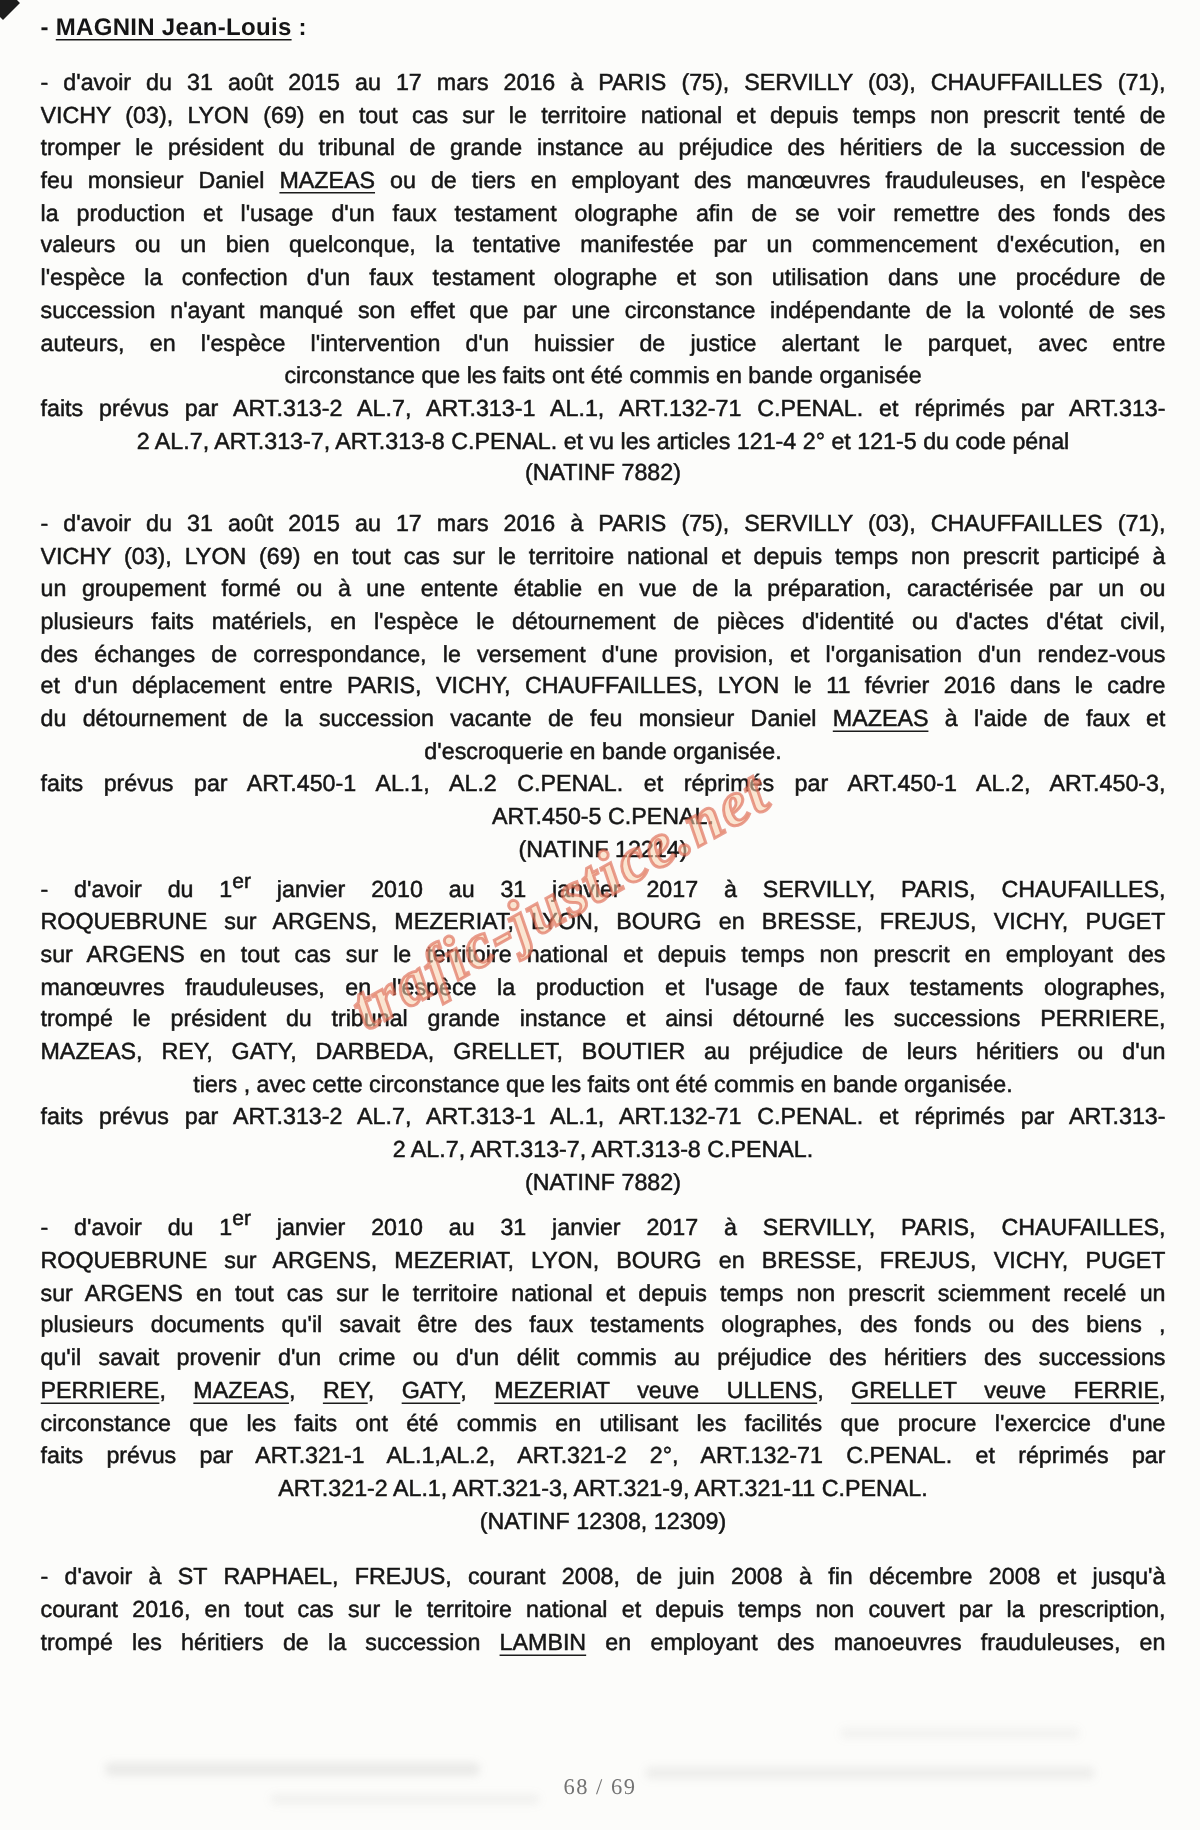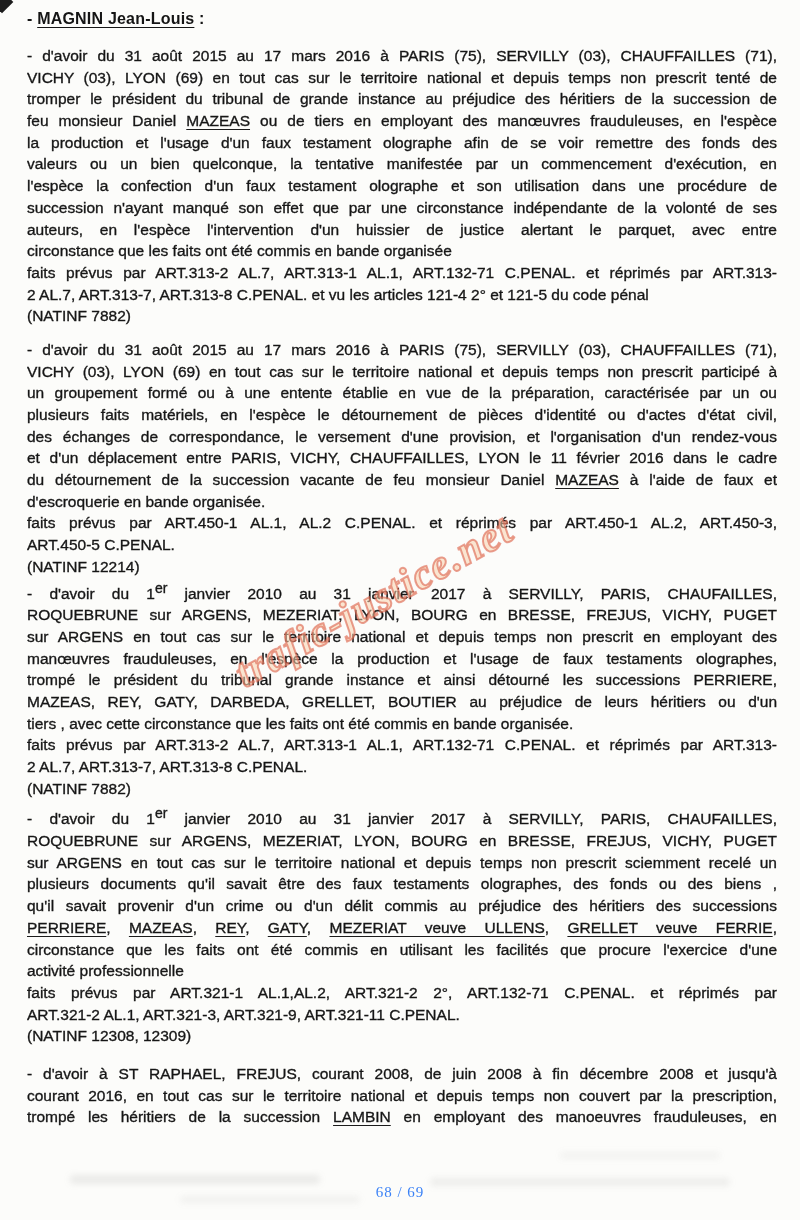--- a/index.html
+++ b/index.html
@@ -16,38 +16,38 @@
   .hdr{
     font-weight:bold;font-size:16px;line-height:22px;height:22px;
     margin-bottom:15px;letter-spacing:0.2px;
   }
   .para{margin-bottom:12px;}
   .para.p2{margin-bottom:5px;}
   .para.p3{margin-bottom:9px;}
   .para.p4{margin-bottom:16px;}
   .line{
     font-size:15.5px;line-height:21.7px;height:21.7px;overflow:hidden;
-    white-space:normal;text-align:left;
+    white-space:normal;text-align:center;
     -webkit-text-stroke:0.35px #1b1b1b;
   }
   .line.j{text-align:justify;text-align-last:justify;}
   .u{text-decoration:underline;text-underline-offset:2.5px;text-decoration-thickness:1.2px;}
   .sup{font-size:14px;vertical-align:super;line-height:0;}
   .watermark{
     position:absolute;left:238px;top:652px;
     transform:rotate(-29deg);transform-origin:0 50%;
     font-family:"Liberation Serif",serif;font-style:italic;font-weight:bold;
     font-size:42px;letter-spacing:1.5px;white-space:nowrap;
     color:rgba(248,210,175,0.55);
     -webkit-text-stroke:2px rgba(220,95,72,0.6);
     pointer-events:none;
   }
   .footer{
     position:absolute;left:0;top:1184px;width:800px;text-align:center;
-    font-family:"Liberation Serif",serif;font-size:15px;color:#3b82f6;
+    font-family:"Liberation Serif",serif;font-size:15px;color:#737373;
     letter-spacing:1px;
   }
   .corner-mark{
     position:absolute;left:-6px;top:-6px;width:16px;height:16px;
     background:#1c1c1c;transform:rotate(45deg);
   }
   .smudge{position:absolute;background:rgba(110,110,110,0.12);filter:blur(3px);border-radius:4px;}
   .smudge.s1{left:70px;top:1175px;width:250px;height:9px;}
   .smudge.s2{left:430px;top:1178px;width:300px;height:8px;background:rgba(110,110,110,0.10);}
   .smudge.s3{left:180px;top:1196px;width:180px;height:7px;background:rgba(110,110,110,0.08);}
@@ -100,21 +100,20 @@
         <div class="line"><span>(NATINF 7882)</span></div>
       </div>
       <div class="para p4">
         <div class="line j"><span>- d'avoir du 1</span><span class="sup">er</span><span> janvier 2010 au 31 janvier 2017 à SERVILLY, PARIS, CHAUFAILLES,</span></div>
         <div class="line j"><span>ROQUEBRUNE sur ARGENS, MEZERIAT, LYON, BOURG en BRESSE, FREJUS, VICHY, PUGET</span></div>
         <div class="line j"><span>sur ARGENS en tout cas sur le territoire national et depuis temps non prescrit sciemment recelé un</span></div>
         <div class="line j"><span>plusieurs documents qu'il savait être des faux testaments olographes, des fonds ou des biens ,</span></div>
         <div class="line j"><span>qu'il savait provenir d'un crime ou d'un délit commis au préjudice des héritiers des successions</span></div>
         <div class="line j"><span class="u">PERRIERE</span><span>, </span><span class="u">MAZEAS</span><span>, </span><span class="u">REY</span><span>, </span><span class="u">GATY</span><span>, </span><span class="u">MEZERIAT veuve ULLENS</span><span>, </span><span class="u">GRELLET veuve FERRIE</span><span>,</span></div>
         <div class="line j"><span>circonstance que les faits ont été commis en utilisant les facilités que procure l'exercice d'une</span></div>
-        <div class="line"><span>activité professionnelle</span></div>
         <div class="line j"><span>faits prévus par ART.321-1 AL.1,AL.2, ART.321-2 2°, ART.132-71 C.PENAL. et réprimés par</span></div>
         <div class="line"><span>ART.321-2 AL.1, ART.321-3, ART.321-9, ART.321-11 C.PENAL.</span></div>
         <div class="line"><span>(NATINF 12308, 12309)</span></div>
       </div>
       <div class="para p5">
         <div class="line j"><span>- d'avoir à ST RAPHAEL, FREJUS, courant 2008, de juin 2008 à fin décembre 2008 et jusqu'à</span></div>
         <div class="line j"><span>courant 2016, en tout cas sur le territoire national et depuis temps non couvert par la prescription,</span></div>
         <div class="line j"><span>trompé les héritiers de la succession </span><span class="u">LAMBIN</span><span> en employant des manoeuvres frauduleuses, en</span></div>
       </div>
     </div>

